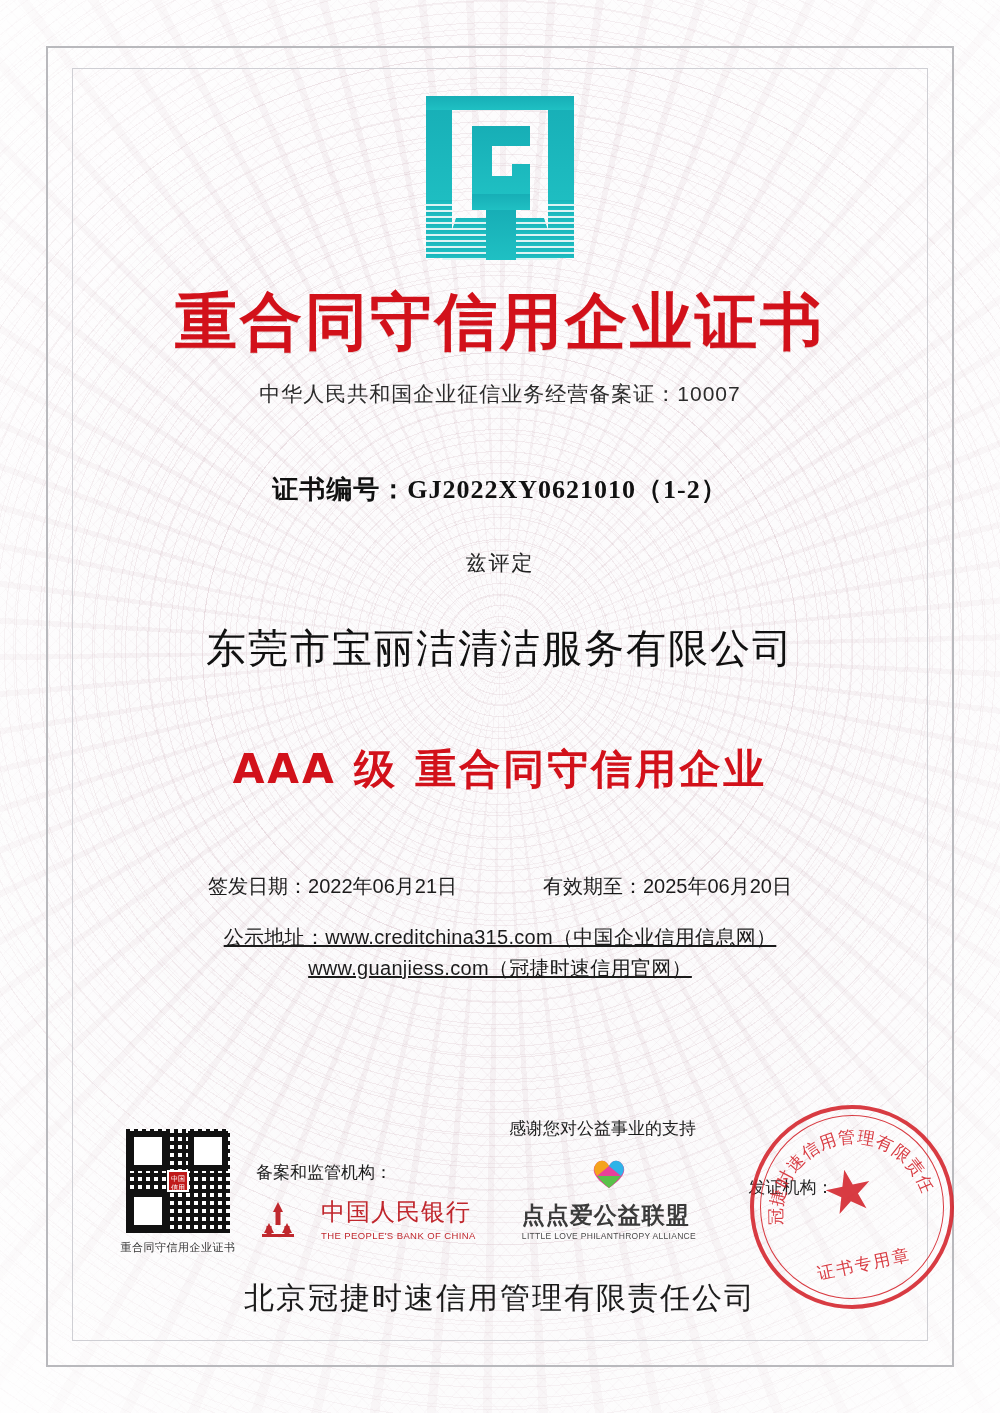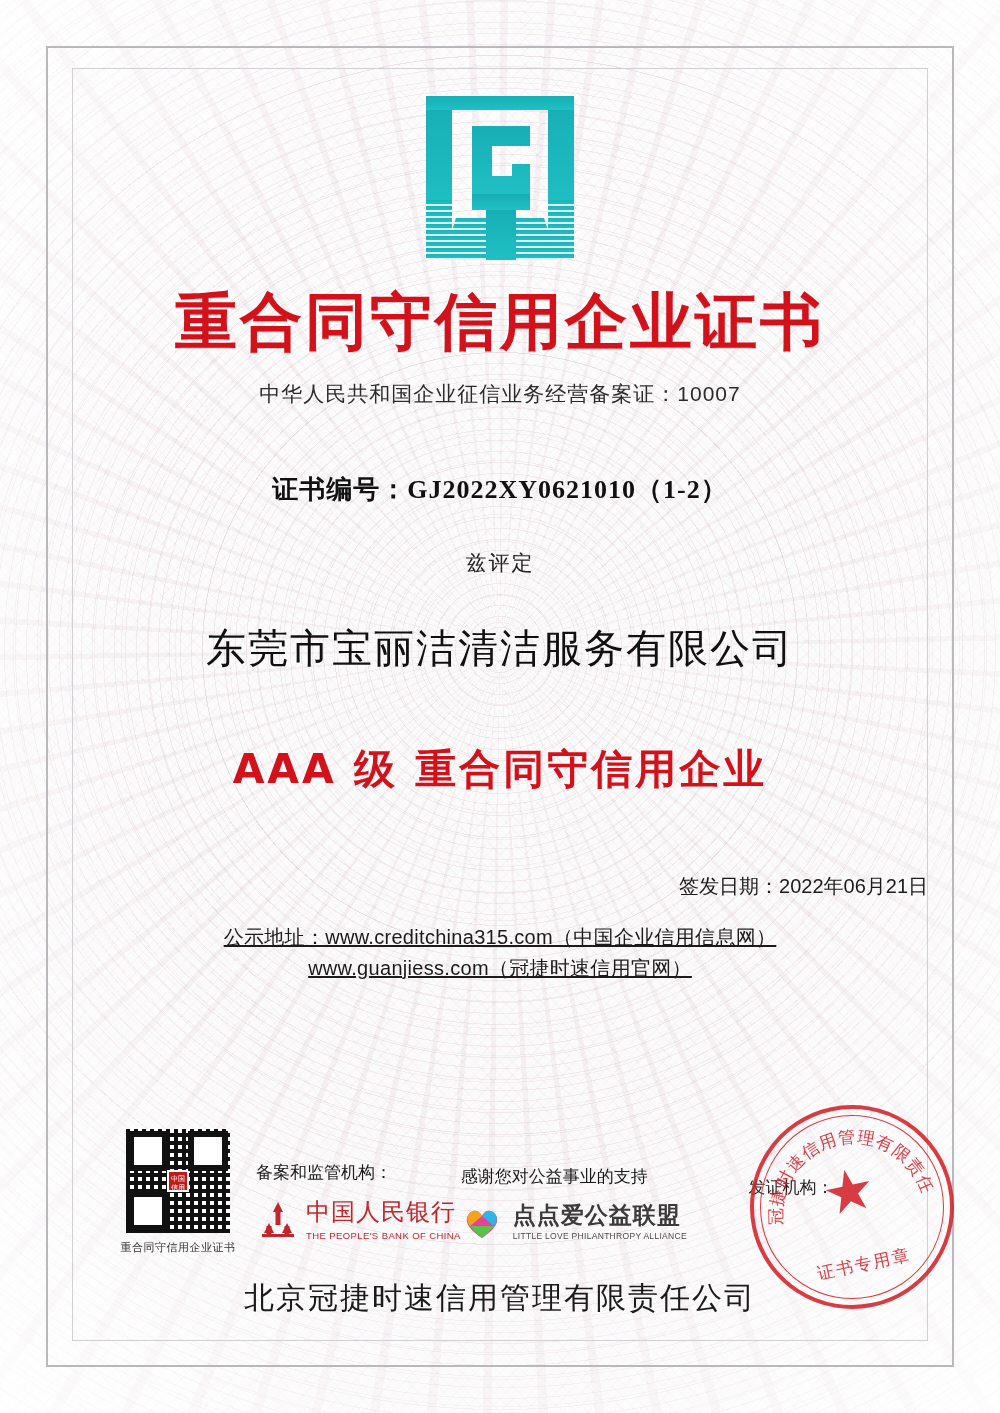--- a/index.html
+++ b/index.html
@@ -98,21 +98,21 @@
     letter-spacing:3px;
     font-family:"DejaVu Sans","Liberation Sans",sans-serif;
     white-space:nowrap;
   }
 
   
   .dates{
     margin-top:76px;
     width:100%;
     display:flex;
-    justify-content:flex-end;
+    justify-content:center;
     gap:86px;
     font-size:20px;
     color:#1b1b1b;
   }
   .links{
     margin-top:22px;
     text-align:center;
     font-size:20px;
     color:#1b1b1b;
     line-height:1.55;
@@ -155,32 +155,32 @@
   }
   .qr-caption{
     margin-top:7px;font-size:11px;color:#333;letter-spacing:0.5px;white-space:nowrap;
   }
   .agency-block{
     margin-left:14px;
     display:flex;flex-direction:column;justify-content:flex-end;
     padding-bottom:14px;
   }
   .agency-label{font-size:17px;color:#1b1b1b;margin-bottom:12px;}
-  .pboc{display:flex;align-items:center;gap:6px;}
+  .pboc{display:flex;align-items:center;gap:21px;}
   .pboc-mark{width:44px;height:40px;position:relative;}
   .pboc-text .cn{font-size:24px;color:#c0272d;font-family:"DejaVu Serif","Liberation Serif",serif;letter-spacing:1px;}
   .pboc-text .en{font-size:9.5px;color:#c0272d;letter-spacing:0.4px;margin-top:2px;}
 
   .thanks-block{
     flex:1;
-    display:flex;flex-direction:column;align-items:flex-start;
+    display:flex;flex-direction:column;align-items:flex-end;
     padding-bottom:14px;
   }
   .thanks-label{font-size:17px;color:#1b1b1b;margin-bottom:12px;white-space:nowrap;}
-  .charity{display:flex;align-items:center;gap:10px;}
+  .charity{display:flex;align-items:center;gap:10px;flex-direction:column;}
   .charity-mark{width:42px;height:38px;}
   .charity-text .cn{font-size:23px;color:#3b3b3b;font-weight:bold;letter-spacing:1px;}
   .charity-text .en{font-size:8.5px;color:#4a4a4a;letter-spacing:0.3px;margin-top:0;}
 
   .issuer-block{
     width:190px;
     display:flex;flex-direction:column;align-items:center;justify-content:flex-end;
     padding-bottom:56px;
   }
   .issuer-label{font-size:17px;color:#1b1b1b;}
@@ -263,20 +263,21 @@
     <div class="cert-no">证书编号：GJ2022XY0621010（1-2）</div>
 
     <div class="hereby">兹评定</div>
 
     <div class="company">东莞市宝丽洁清洁服务有限公司</div>
 
     <div class="grade">AAA 级 重合同守信用企业</div>
 
     <div class="dates">
       <span>签发日期：2022年06月21日</span>
+      <span>有效期至：2025年06月20日</span>
     </div>
 
     <div class="links">
       <div class="url">公示地址：www.creditchina315.com（中国企业信用信息网）</div>
       <div class="url">www.guanjiess.com（冠捷时速信用官网）</div>
     </div>
 
     <div class="bottom">
 
       <div class="qr-block">

